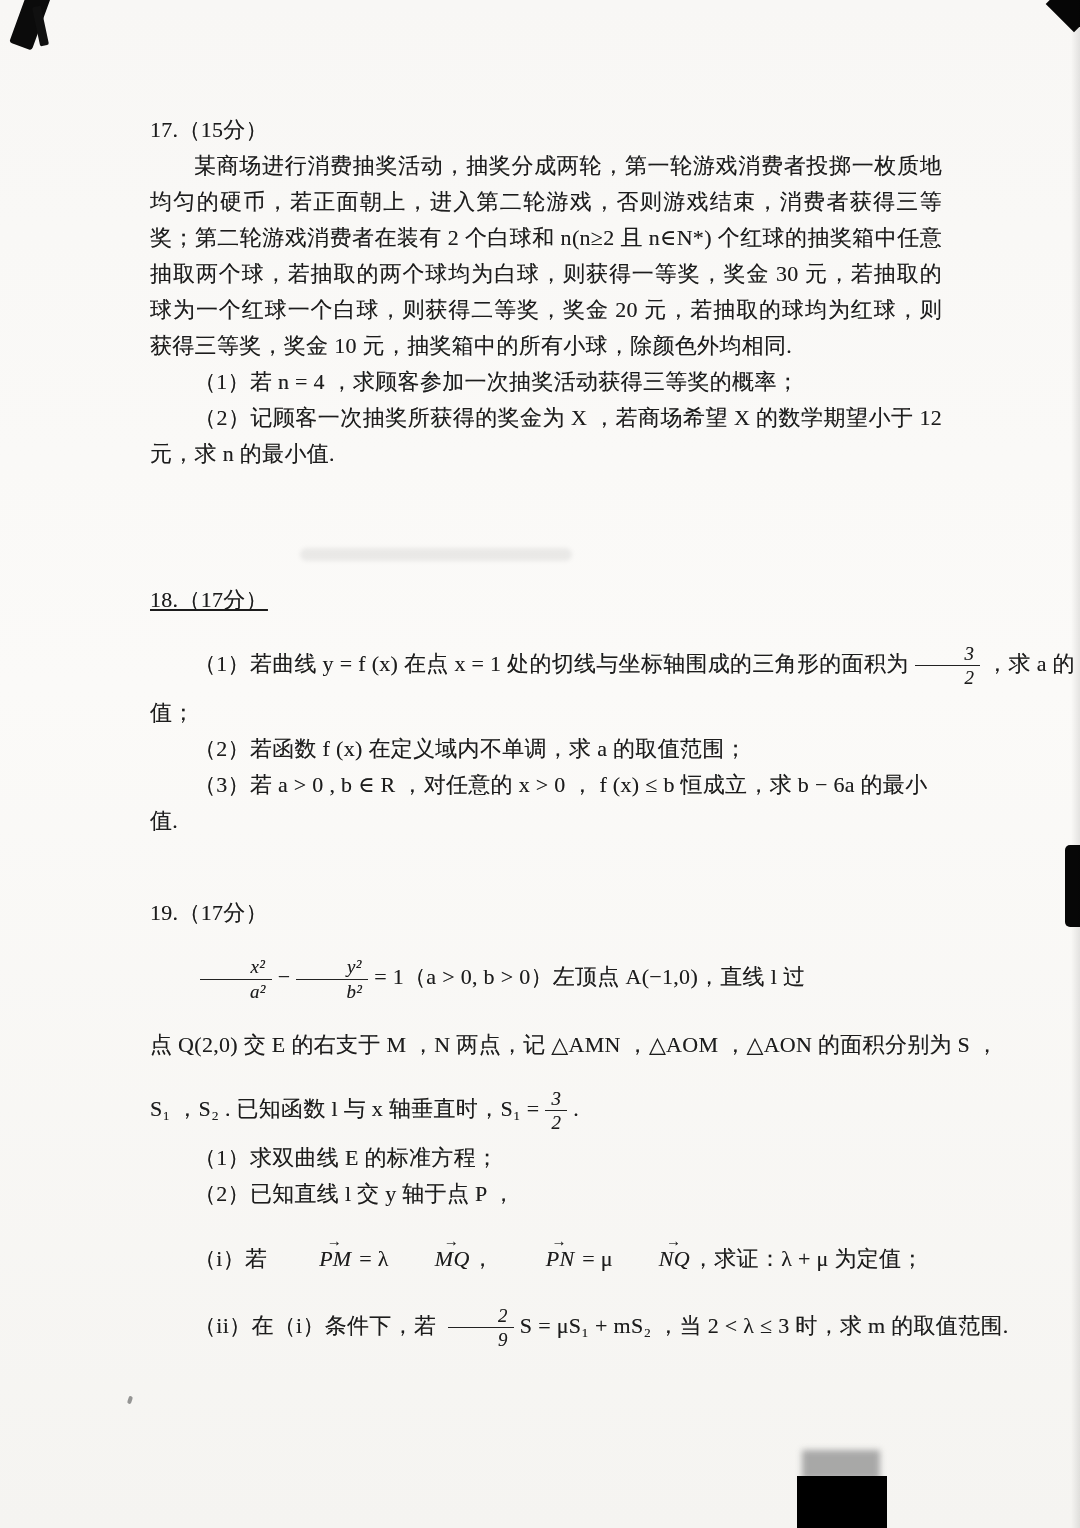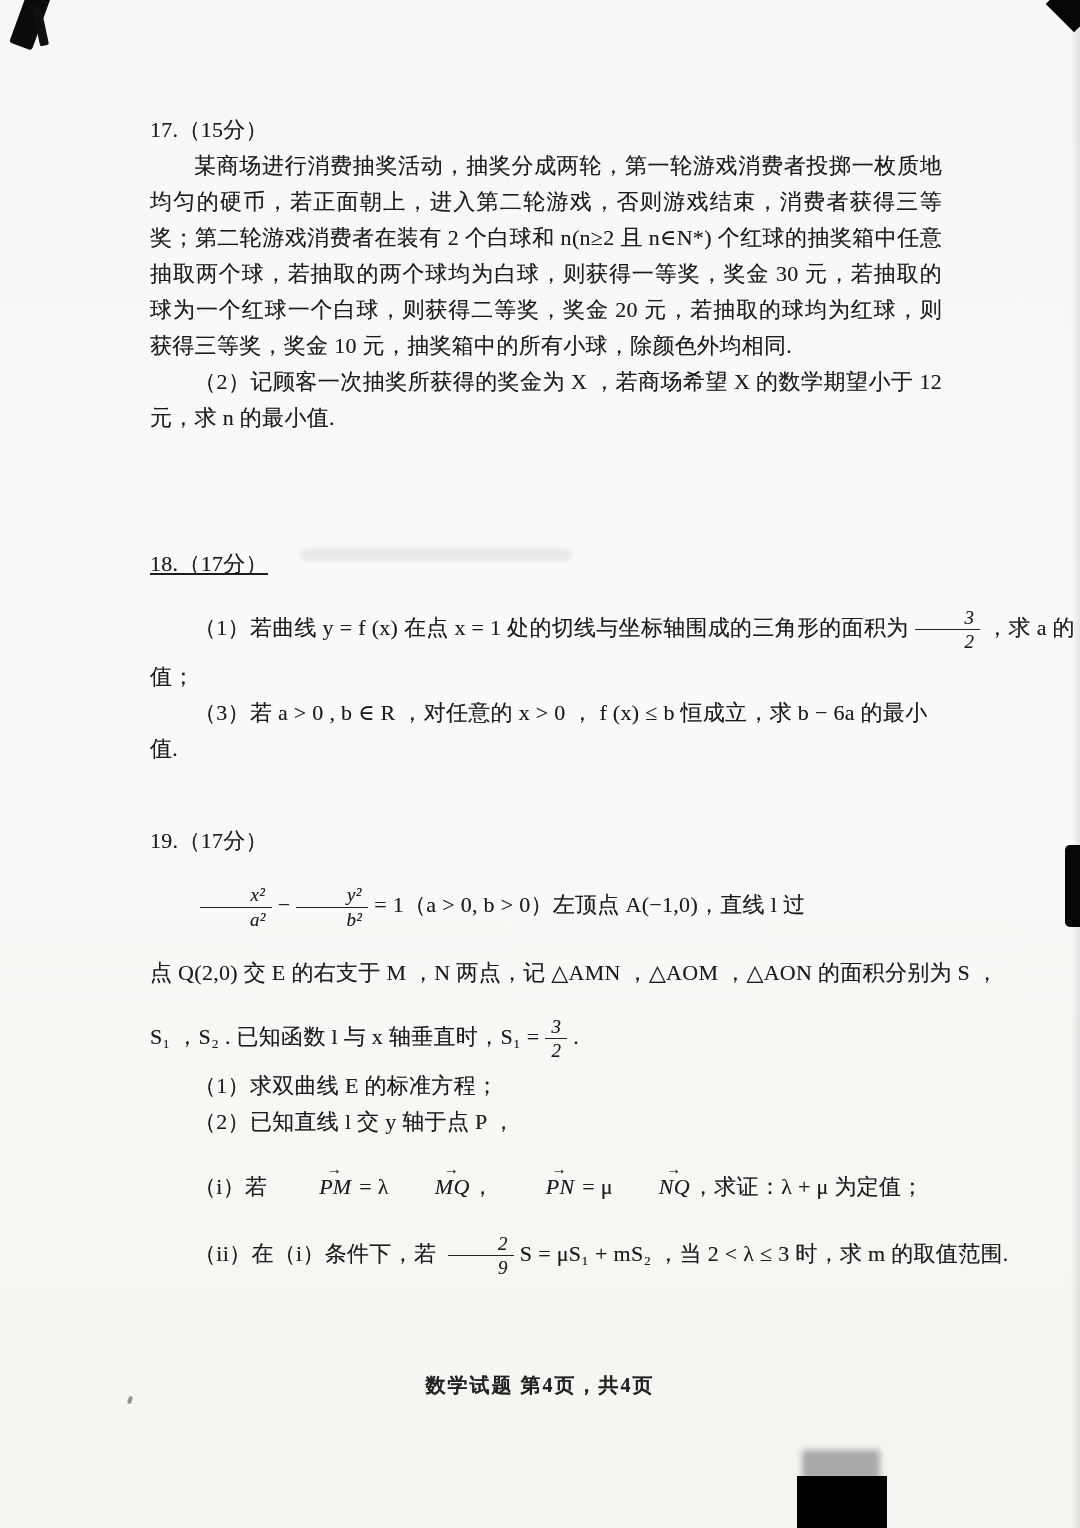--- a/index.html
+++ b/index.html
@@ -62,27 +62,29 @@
   <div class="artifact mark-tr-corner"></div>
   <div class="artifact mark-right-mid"></div>
   <div class="artifact smudge-mid"></div>
   <div class="artifact dot-left"></div>
   <div class="artifact right-shade"></div>
 
   <div class="content">
 
     <p class="line">17.（15分）</p>
     <p class="line just indent">某商场进行消费抽奖活动，抽奖分成两轮，第一轮游戏消费者投掷一枚质地均匀的硬币，若正面朝上，进入第二轮游戏，否则游戏结束，消费者获得三等奖；第二轮游戏消费者在装有 2 个白球和 n(n≥2 且 n∈N*) 个红球的抽奖箱中任意抽取两个球，若抽取的两个球均为白球，则获得一等奖，奖金 30 元，若抽取的球为一个红球一个白球，则获得二等奖，奖金 20 元，若抽取的球均为红球，则获得三等奖，奖金 10 元，抽奖箱中的所有小球，除颜色外均相同.</p>
+    <p class="line indent">（1）若 n = 4 ，求顾客参加一次抽奖活动获得三等奖的概率；</p>
     <p class="line just indent">（2）记顾客一次抽奖所获得的奖金为 X ，若商场希望 X 的数学期望小于 12 元，求 n 的最小值.</p>
 
     <p class="line mt-q18">18.（17分）</p>
     <p class="line line-frac indent nowrap">
       <span>（1）若曲线 y = f (x) 在点 x = 1 处的切线与坐标轴围成的三角形的面积为</span><span class="frac"><span class="num">3</span><span class="den">2</span></span><span>，求 a 的</span>
     </p>
     <p class="line">值；</p>
+    <p class="line indent">（2）若函数 f (x) 在定义域内不单调，求 a 的取值范围；</p>
     <p class="line indent">（3）若 a &gt; 0 , b ∈ R ，对任意的 x &gt; 0 ， f (x) ≤ b 恒成立，求 b − 6a 的最小值.</p>
 
     <p class="line mt-q19">19.（17分）</p>
     <p class="line line-frac indent nowrap">
       <span class="frac"><span class="num">x²</span><span class="den">a²</span></span><span>−</span><span class="frac"><span class="num">y²</span><span class="den">b²</span></span><span>= 1（a &gt; 0, b &gt; 0）左顶点 A(−1,0)，直线 l 过</span>
     </p>
     <p class="line nowrap">点 Q(2,0) 交 E 的右支于 M ，N 两点，记 △AMN ，△AOM ，△AON 的面积分别为 S ，</p>
     <p class="line line-frac nowrap">
       <span>S₁ ，S₂ . 已知函数 l 与 x 轴垂直时，S₁ =</span><span class="frac"><span class="num">3</span><span class="den">2</span></span><span>.</span>
     </p>
@@ -90,18 +92,17 @@
     <p class="line indent">（2）已知直线 l 交 y 轴于点 P ，</p>
     <p class="line line-frac indent nowrap">
       <span>（i）若 </span><span class="vec"><span class="arrow">→</span><span class="base">PM</span></span><span> = λ</span><span class="vec"><span class="arrow">→</span><span class="base">MQ</span></span><span>， </span><span class="vec"><span class="arrow">→</span><span class="base">PN</span></span><span> = μ</span><span class="vec"><span class="arrow">→</span><span class="base">NQ</span></span><span>，求证：λ + μ 为定值；</span>
     </p>
     <p class="line line-frac indent nowrap">
       <span>（ii）在（i）条件下，若 </span><span class="frac"><span class="num">2</span><span class="den">9</span></span><span>S = μS₁ + mS₂ ，当 2 &lt; λ ≤ 3 时，求 m 的取值范围.</span>
     </p>
 
   </div>
 
-  <div class="footer">数学试题  第4页，共4页</div>
 
   <div class="artifact mark-bottom-gray"></div>
   <div class="artifact mark-bottom-black"></div>
 
 </div>
 
 </body></html>

